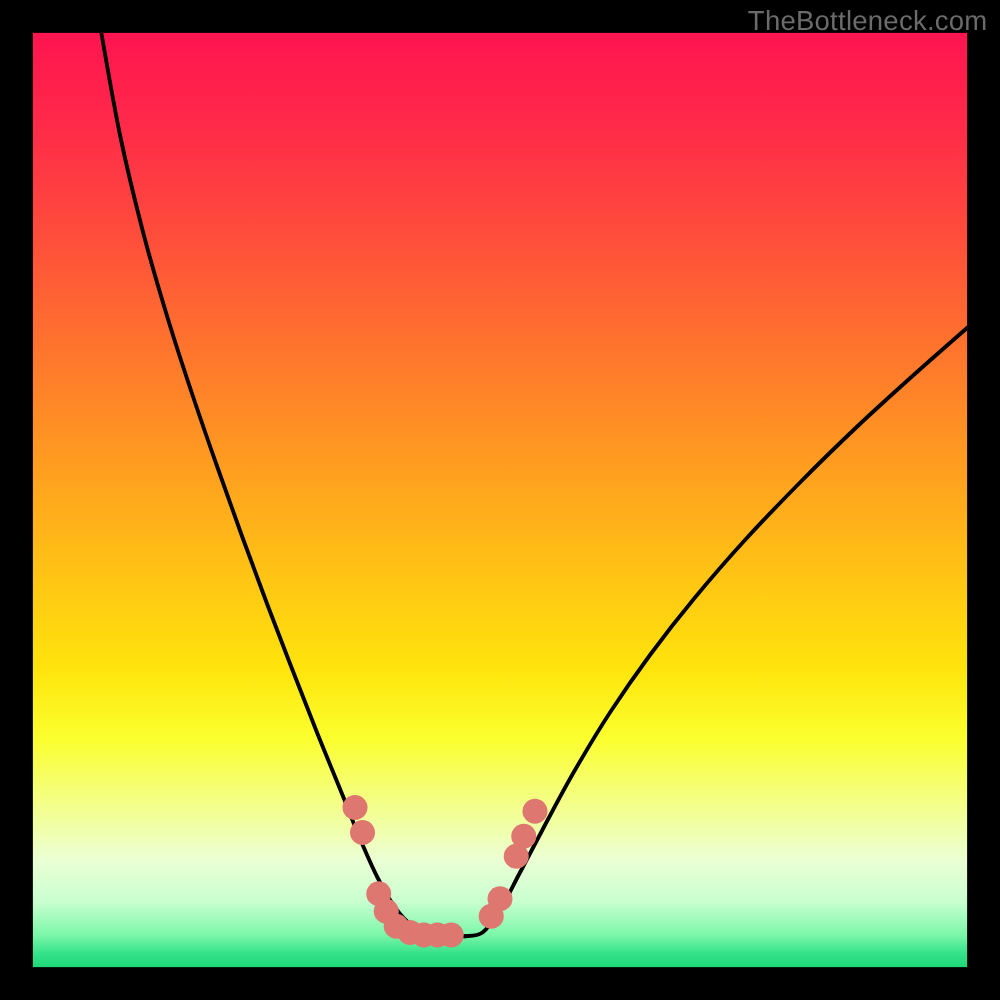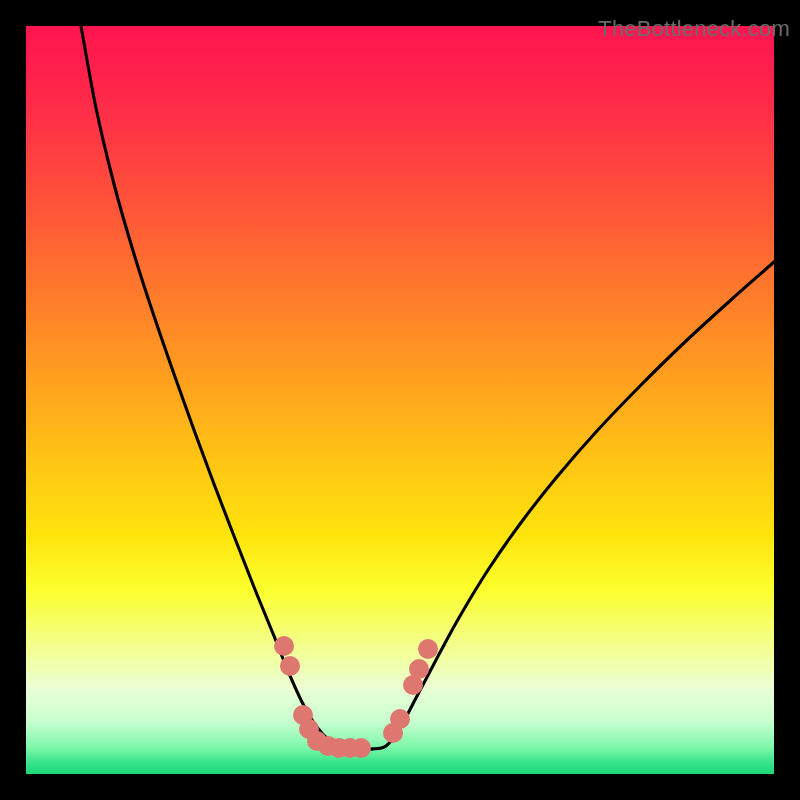--- a/index.html
+++ b/index.html
@@ -27,21 +27,21 @@
   .gradient {
     position: absolute;
     inset: 0;
   }
   .curve-svg {
     position: absolute;
     inset: 0;
   }
   .watermark {
     position: absolute;
-    top: 16px;
+    top: 4px;
     right: 10px;
     color: #6b6b6b;
     font-size: 22px;
     font-weight: 500;
     letter-spacing: 0.2px;
     user-select: none;
   }
 </style>
 </head>
 <body>

